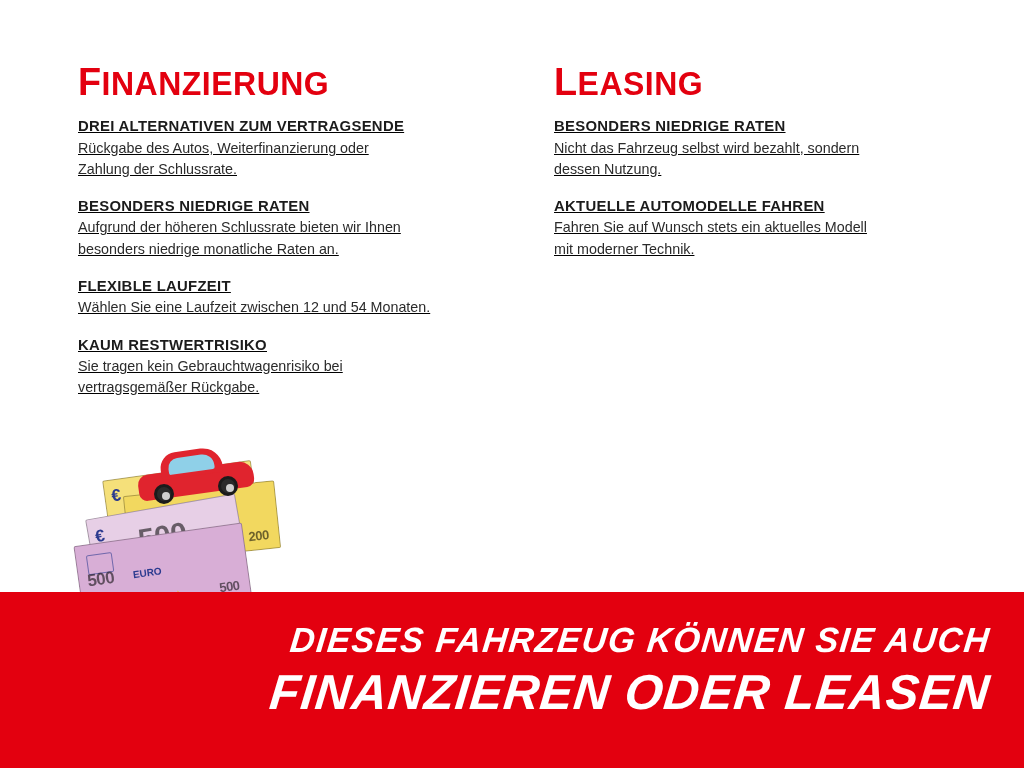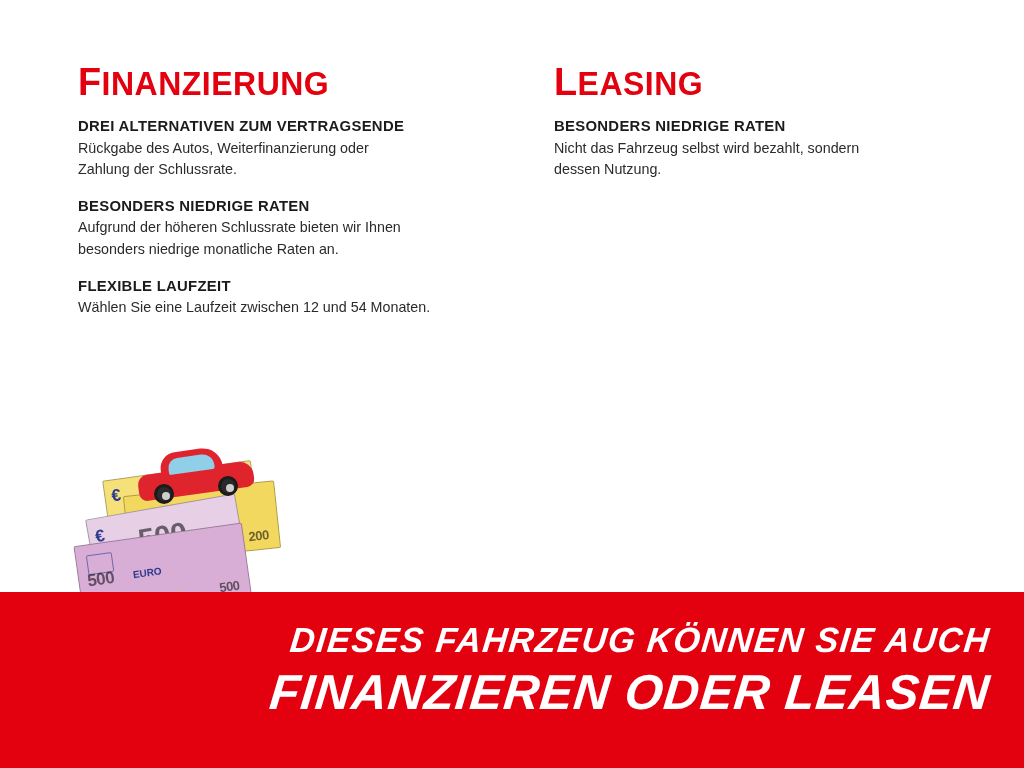--- a/index.html
+++ b/index.html
@@ -35,21 +35,21 @@
     font-stretch: condensed;
     text-transform: uppercase;
     line-height: 1.05;
     margin-bottom: 14px;
     transform: scaleX(0.97);
     transform-origin: left center;
   }
   
   .col-title .first { font-size: 39px; }
 
-  .block { margin-bottom: 17px; }
+  .block { margin-bottom: 17px; text-decoration: underline; }
   .block:last-child { margin-bottom: 0; }
 
   .block-head {
     color: #1b1b1b;
     font-size: 15.5px;
     font-weight: bold;
     letter-spacing: 0.3px;
     text-transform: uppercase;
     line-height: 1.2;
     margin-bottom: 2px;
@@ -222,35 +222,49 @@
         </div>
       </div>
 
       <div class="block">
         <div class="block-head">Flexible Laufzeit</div>
         <div class="block-body">
           <div>Wählen Sie eine Laufzeit zwischen 12 und 54 Monaten.</div>
         </div>
       </div>
 
+      <div class="block">
+        <div class="block-head">Kaum Restwertrisiko</div>
+        <div class="block-body">
+          <div>Sie tragen kein Gebrauchtwagenrisiko bei</div>
+          <div>vertragsgemäßer Rückgabe.</div>
+        </div>
+      </div>
     </div>
 
     <div class="column right">
       <div class="col-title"><span class="first">L</span><span>easing</span></div>
 
 
       <div class="block">
         <div class="block-head">Besonders niedrige Raten</div>
         <div class="block-body">
           <div>Nicht das Fahrzeug selbst wird bezahlt, sondern</div>
           <div>dessen Nutzung.</div>
         </div>
       </div>
 
 
+      <div class="block">
+        <div class="block-head">Aktuelle Automodelle fahren</div>
+        <div class="block-body">
+          <div>Fahren Sie auf Wunsch stets ein aktuelles Modell</div>
+          <div>mit moderner Technik.</div>
+        </div>
+      </div>
     </div>
   </div>
 
   <div class="illustration">
 
     <div class="note note-200a">
       <span class="euro-glyph" style="left:6px; top:6px;">€</span>
       <span class="note-val v200a">200</span>
     </div>
 

